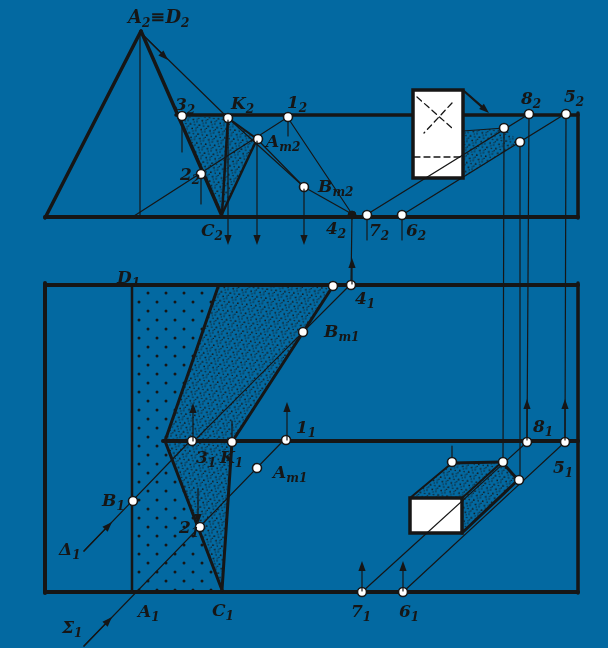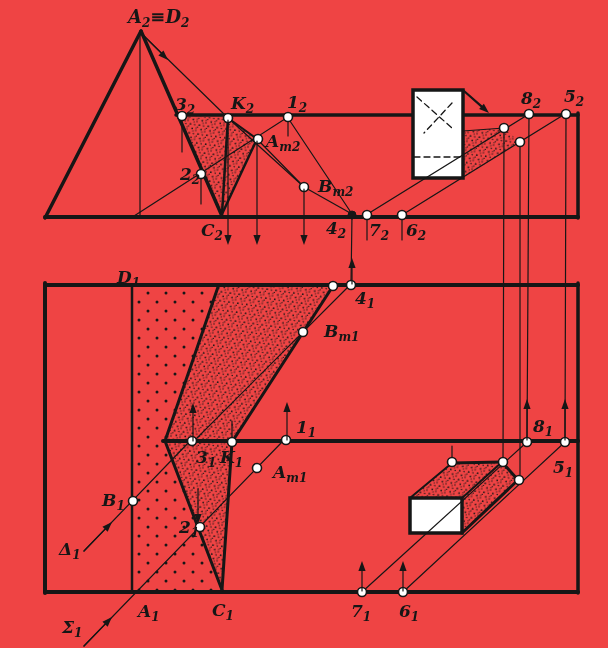--- a/index.html
+++ b/index.html
@@ -1,16 +1,16 @@
 <!DOCTYPE html>
 <html><head>
 <meta charset="utf-8">
 <style>
   html,body{margin:0;padding:0;background:#ffffff;}
-  .stage{position:relative;width:608px;height:648px;background:#ef4444;overflow:hidden;
+  .stage{position:relative;width:608px;height:648px;background:#0369a1;overflow:hidden;
          font-family:"DejaVu Serif", serif;}
   svg{display:block}
   text{font-family:"DejaVu Serif", serif;font-style:italic;font-weight:bold;}
 </style>
 </head>
 <body>
 
 <div class="stage">
   <svg id="fig" width="608" height="648" viewBox="0 0 608 648">
     <defs>

